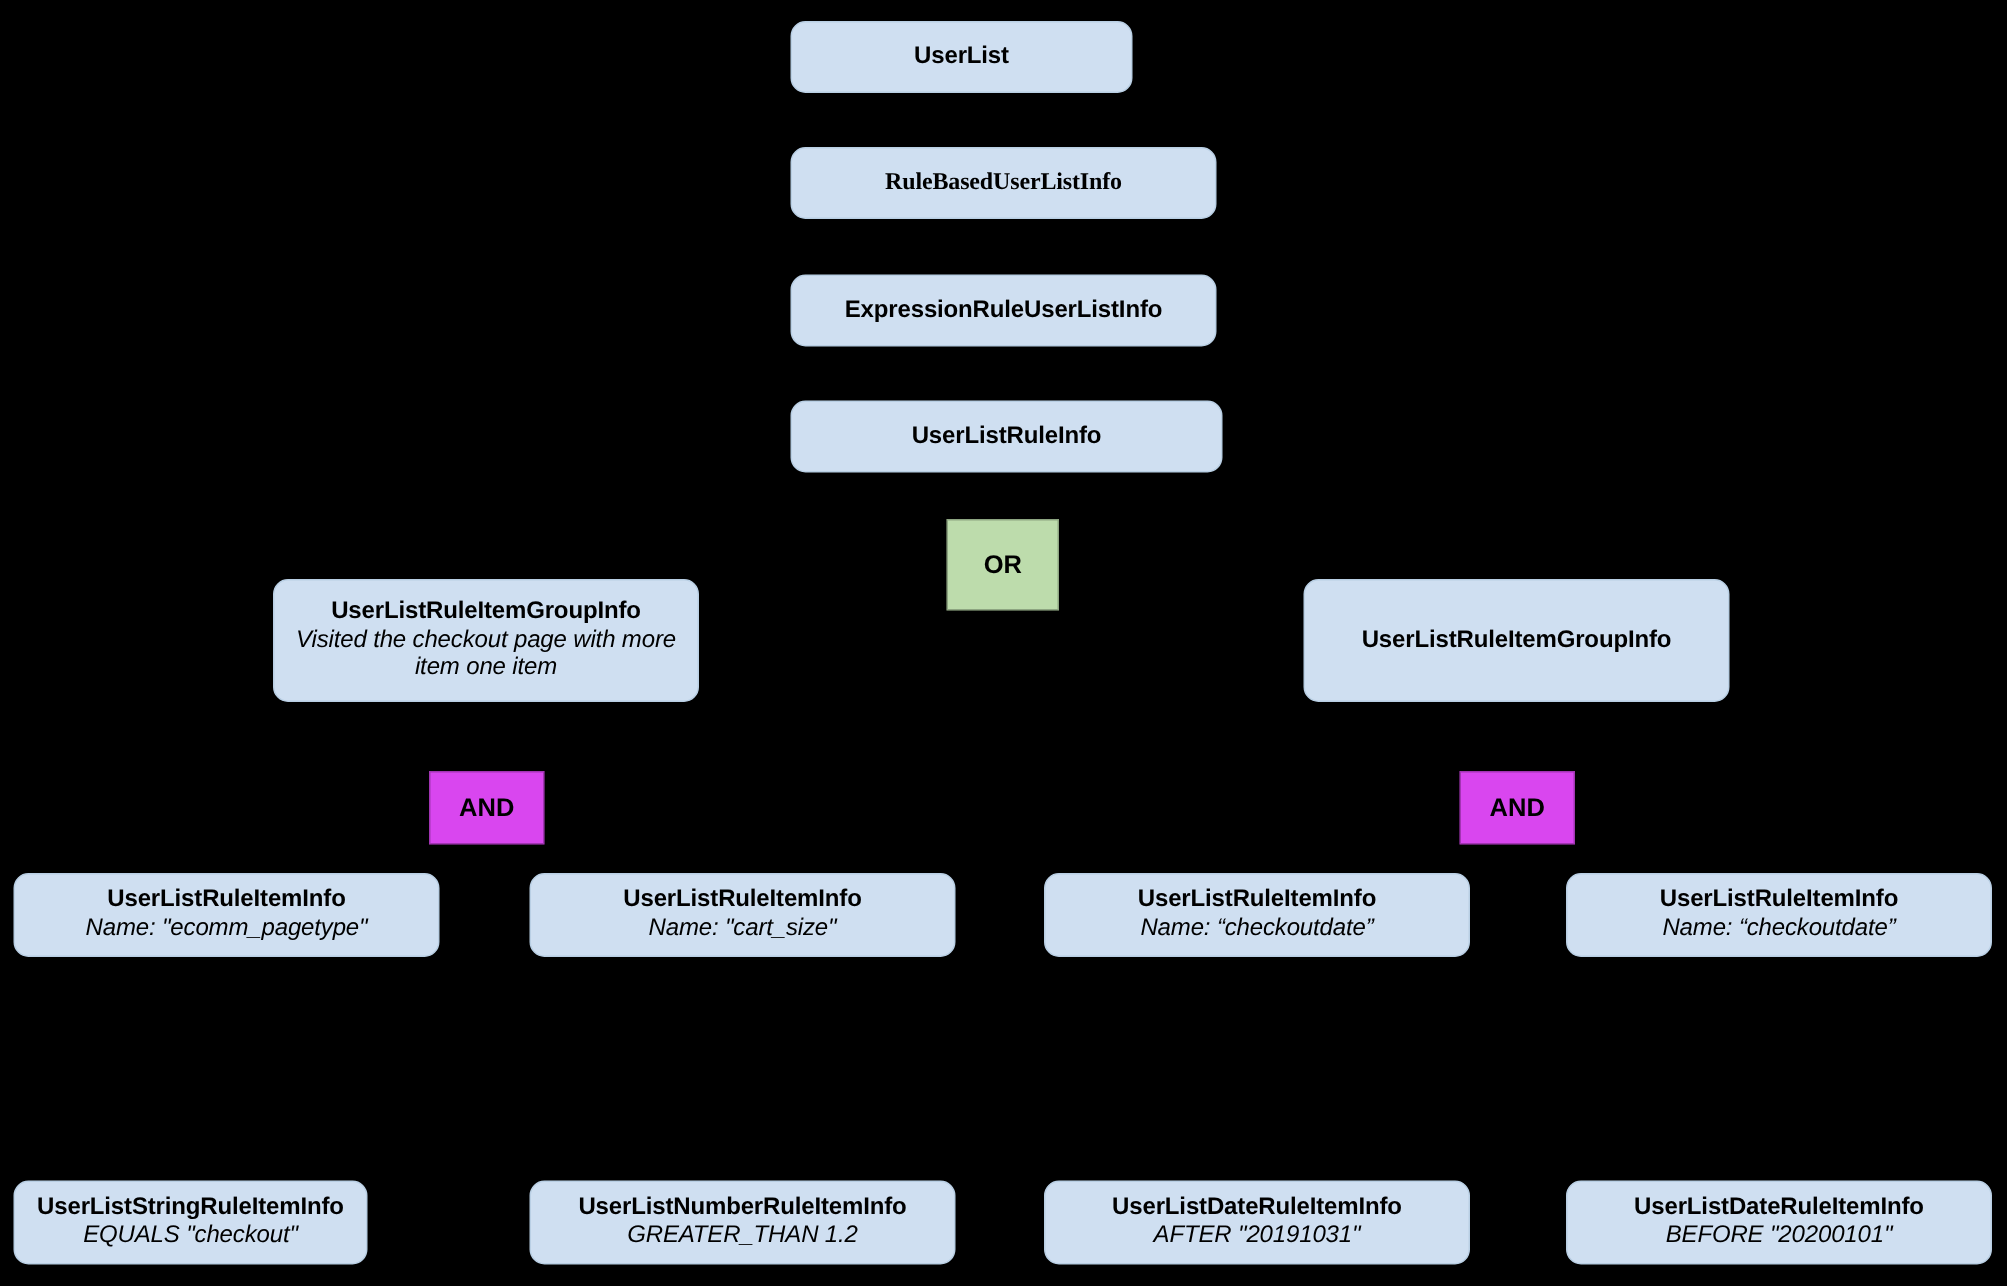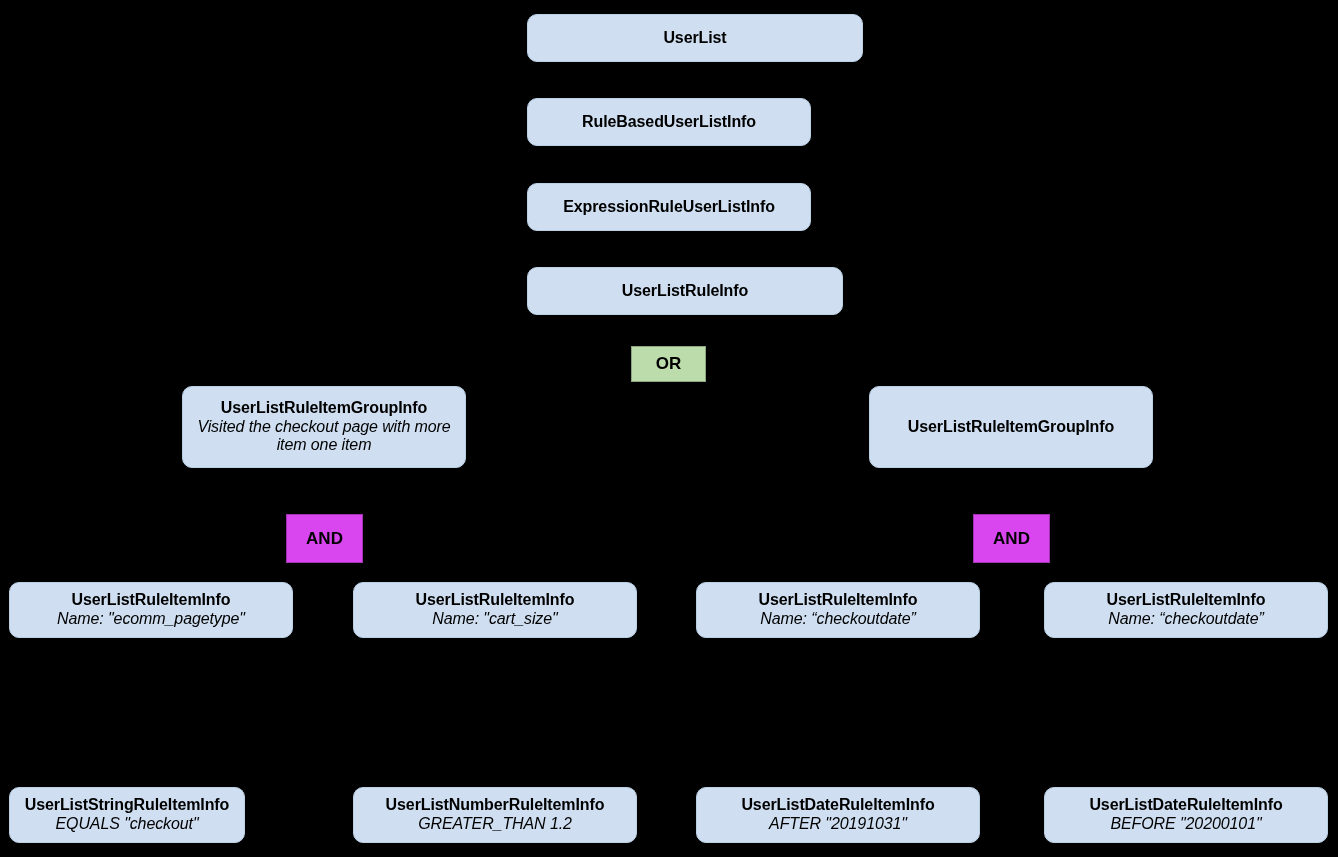--- a/index.html
+++ b/index.html
@@ -93,37 +93,37 @@
     <path d="M 300 570 L 151 582"></path>
     <path d="M 348 570 L 495 582"></path>
     <path d="M 990 570 L 838 582"></path>
     <path d="M 1034 570 L 1186 582"></path>
     <line x1="151" y1="638" x2="151" y2="787"></line>
     <line x1="495" y1="638" x2="495" y2="787"></line>
     <line x1="838" y1="638" x2="838" y2="787"></line>
     <line x1="1186" y1="638" x2="1186" y2="787"></line>
   </svg>
 
-  <div class="node" style="left:527px; top:14px; width:336px; height:48px;">
+  <div class="node" style="left:527px; top:14px; width:228px; height:48px;">
     <span class="title">UserList</span>
   </div>
 
-  <div class="node" style="left:527px; top:98px; width:284px; height:48px;">
+  <div class="node" style="left:527px; top:98px; width:284px; height:48px;font-family:Liberation Serif, serif;">
     <span class="title">RuleBasedUserListInfo</span>
   </div>
 
   <div class="node" style="left:527px; top:183px; width:284px; height:48px;">
     <span class="title">ExpressionRuleUserListInfo</span>
   </div>
 
-  <div class="node" style="left:527px; top:267px; width:316px; height:48px;">
+  <div class="node" style="left:527px; top:267px; width:288px; height:48px;">
     <span class="title">UserListRuleInfo</span>
   </div>
 
-  <div class="op or" style="left:631px; top:346px; width:75px; height:36px;">
+  <div class="op or" style="left:631px; top:346px; width:75px; height:61px;">
     <span>OR</span>
   </div>
 
   <div class="node" style="left:182px; top:386px; width:284px; height:82px;">
     <span class="title">UserListRuleItemGroupInfo</span>
     <span class="subtitle">Visited the checkout page with more item one item</span>
   </div>
 
   <div class="node" style="left:869px; top:386px; width:284px; height:82px;">
     <span class="title">UserListRuleItemGroupInfo</span>

